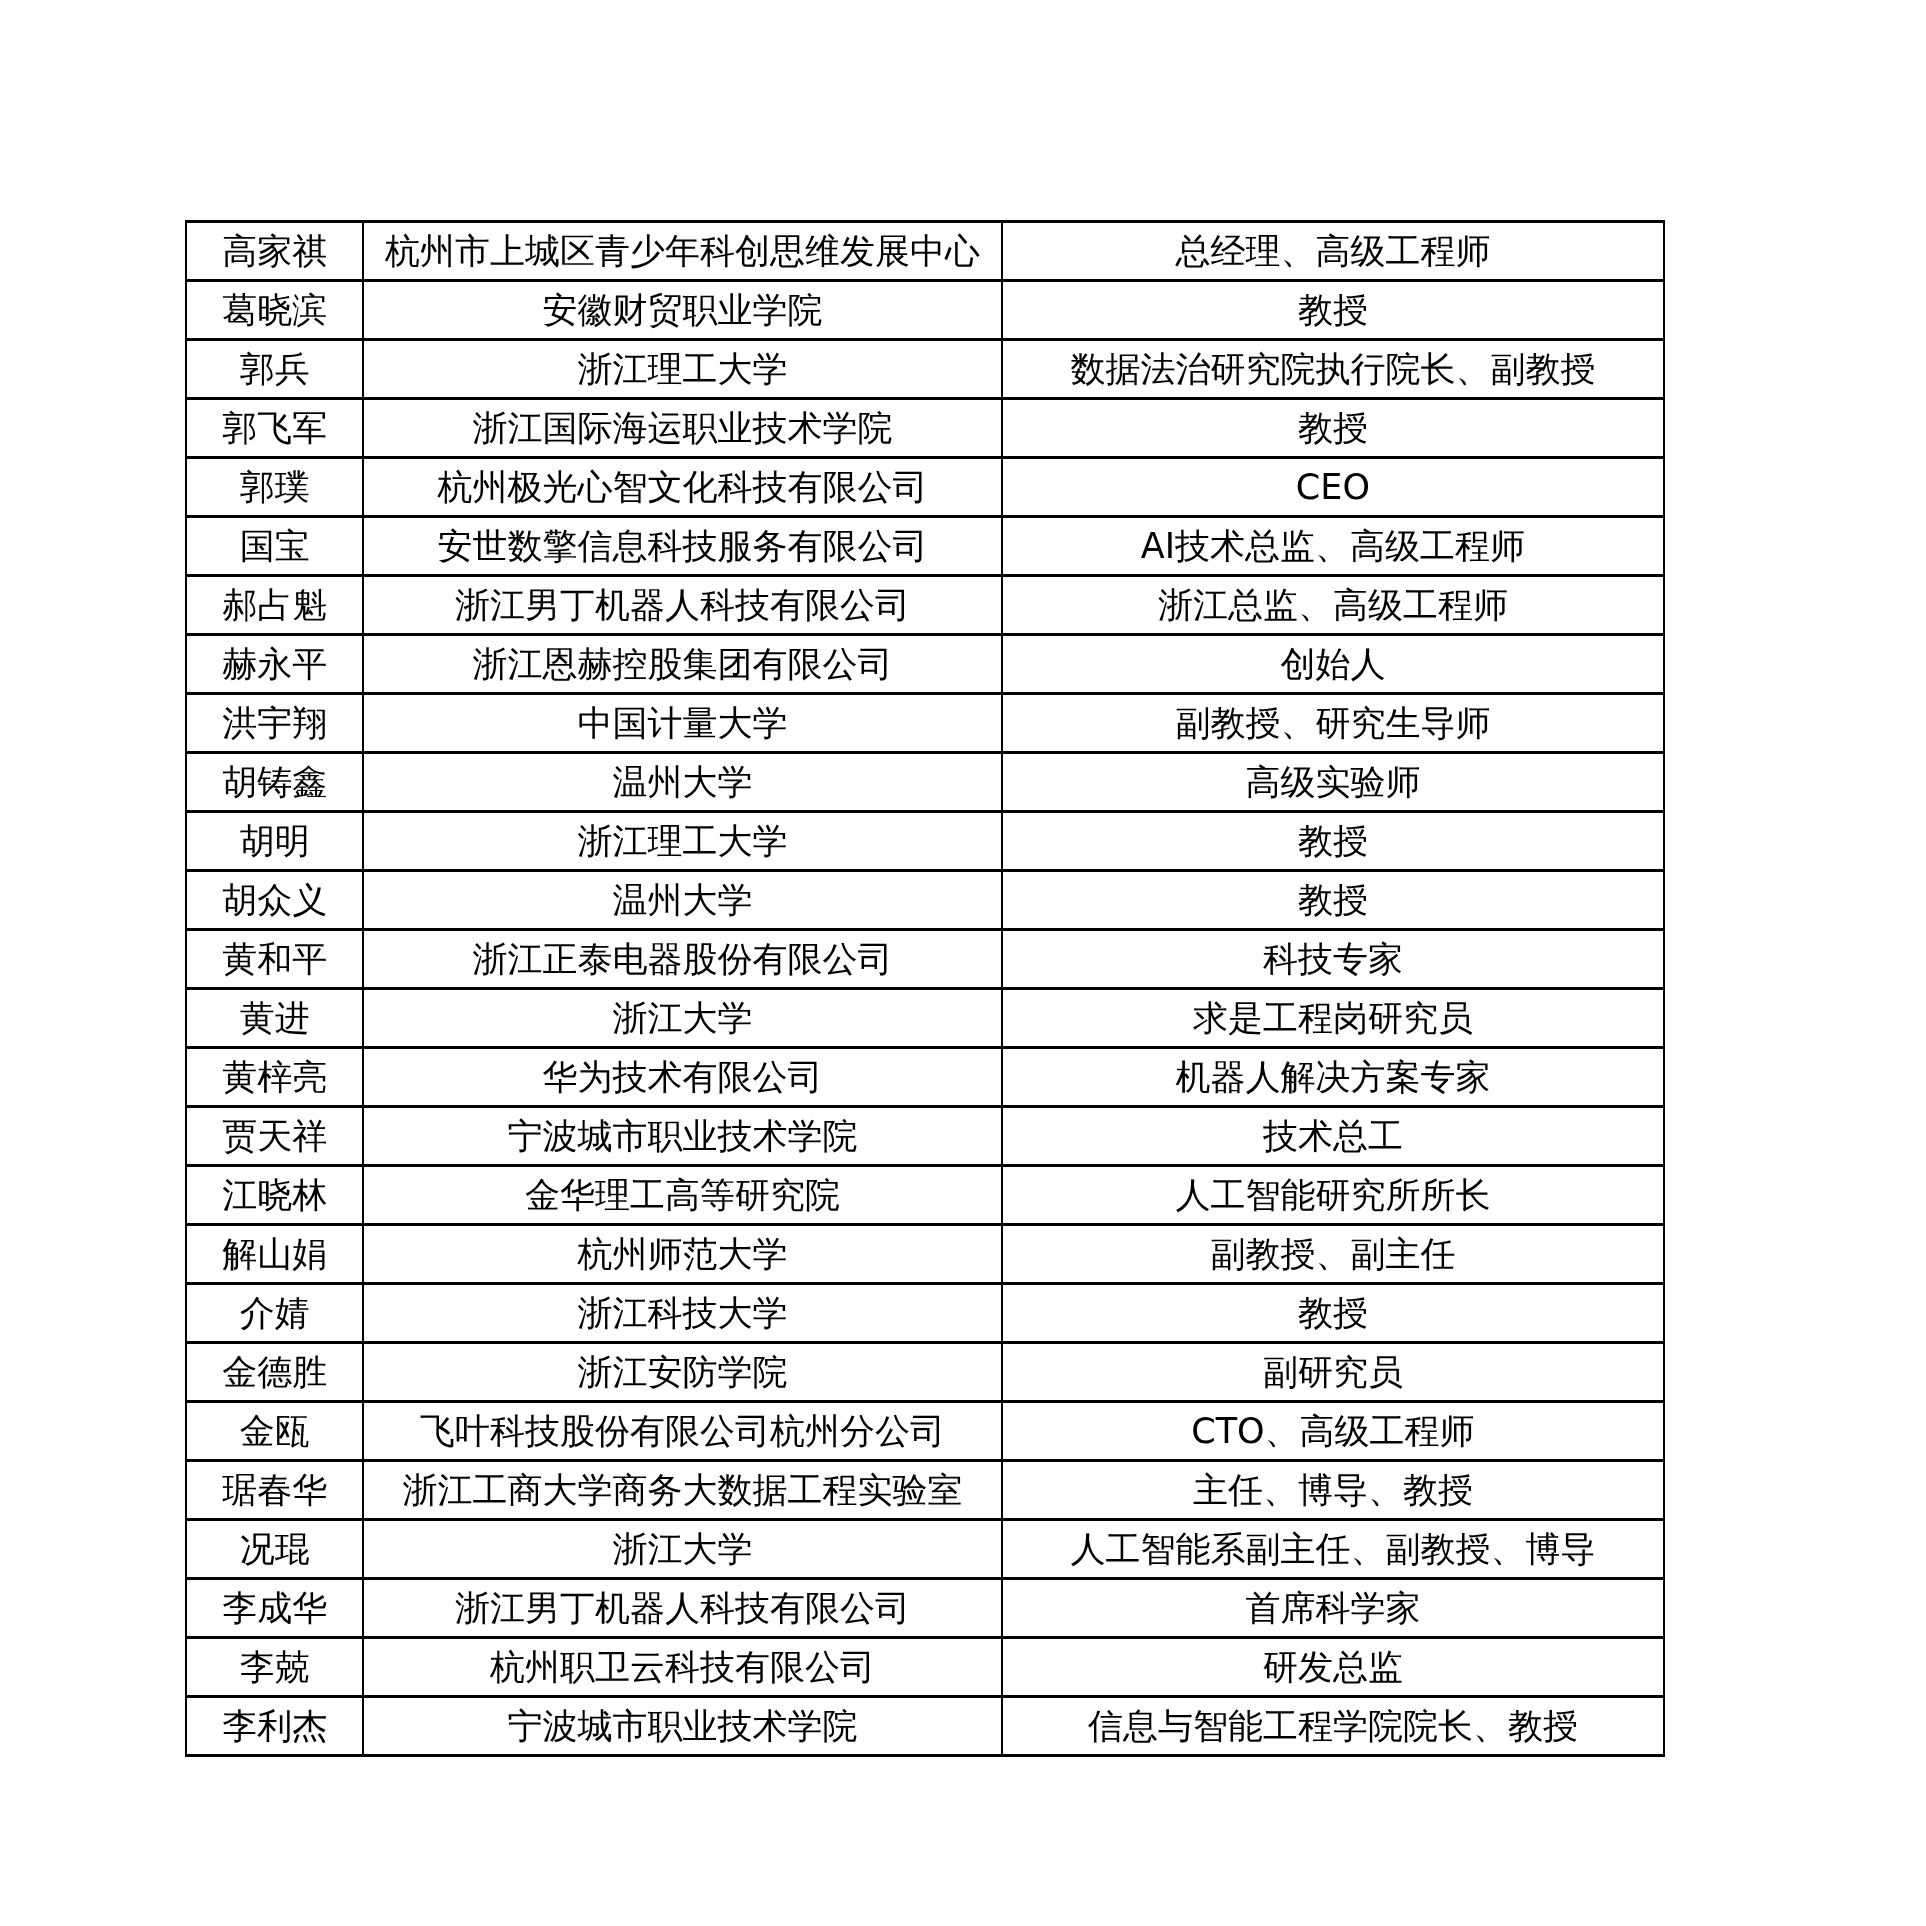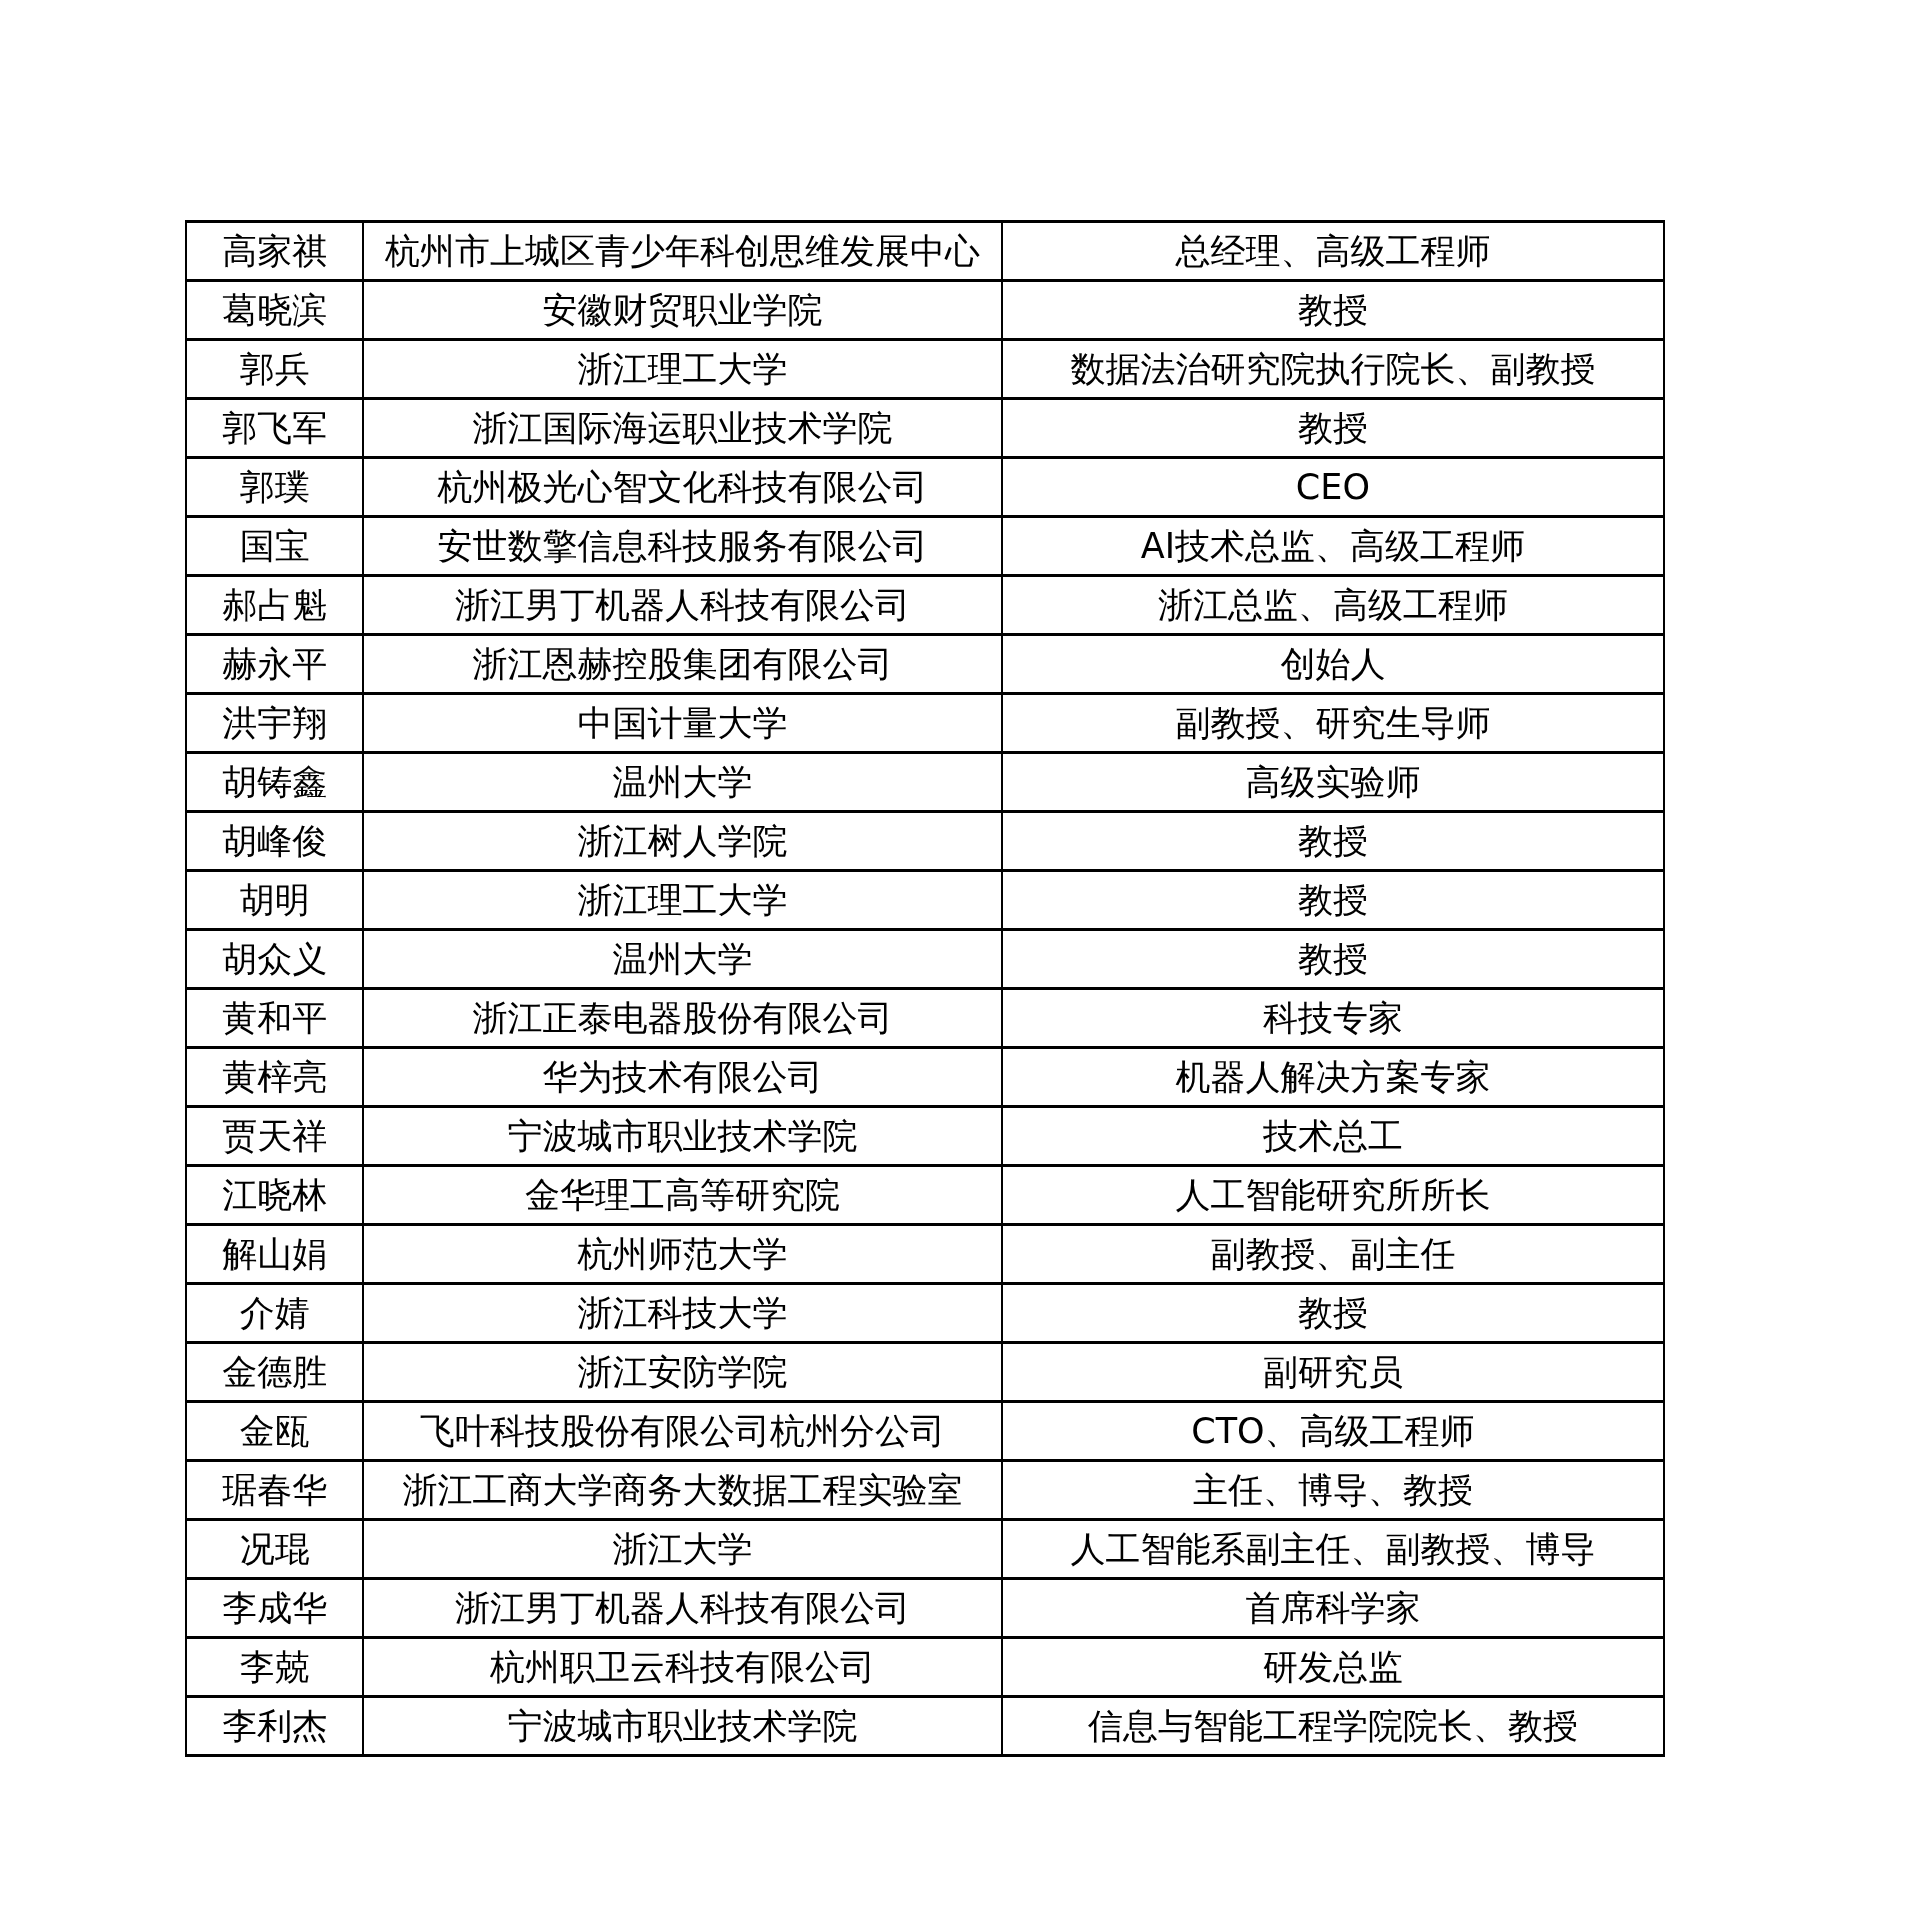--- a/index.html
+++ b/index.html
@@ -110,44 +110,44 @@
     <td>副教授、研究生导师</td>
   </tr>
 
   <tr>
     <td>胡铸鑫</td>
     <td>温州大学</td>
     <td>高级实验师</td>
   </tr>
 
 
-  <tr>
-    <td>胡峰俊</td>
-    <td>浙江树人学院</td>
-    <td>教授</td>
-  </tr>
 
   <tr>
     <td>胡明</td>
     <td>浙江理工大学</td>
     <td>教授</td>
   </tr>
 
   <tr>
     <td>胡众义</td>
     <td>温州大学</td>
     <td>教授</td>
   </tr>
 
   <tr>
     <td>黄和平</td>
     <td>浙江正泰电器股份有限公司</td>
     <td>科技专家</td>
   </tr>
 
+  <tr>
+    <td>黄进</td>
+    <td>浙江大学</td>
+    <td>求是工程岗研究员</td>
+  </tr>
 
   <tr>
     <td>黄梓亮</td>
     <td>华为技术有限公司</td>
     <td>机器人解决方案专家</td>
   </tr>
 
   <tr>
     <td>贾天祥</td>
     <td>宁波城市职业技术学院</td>

